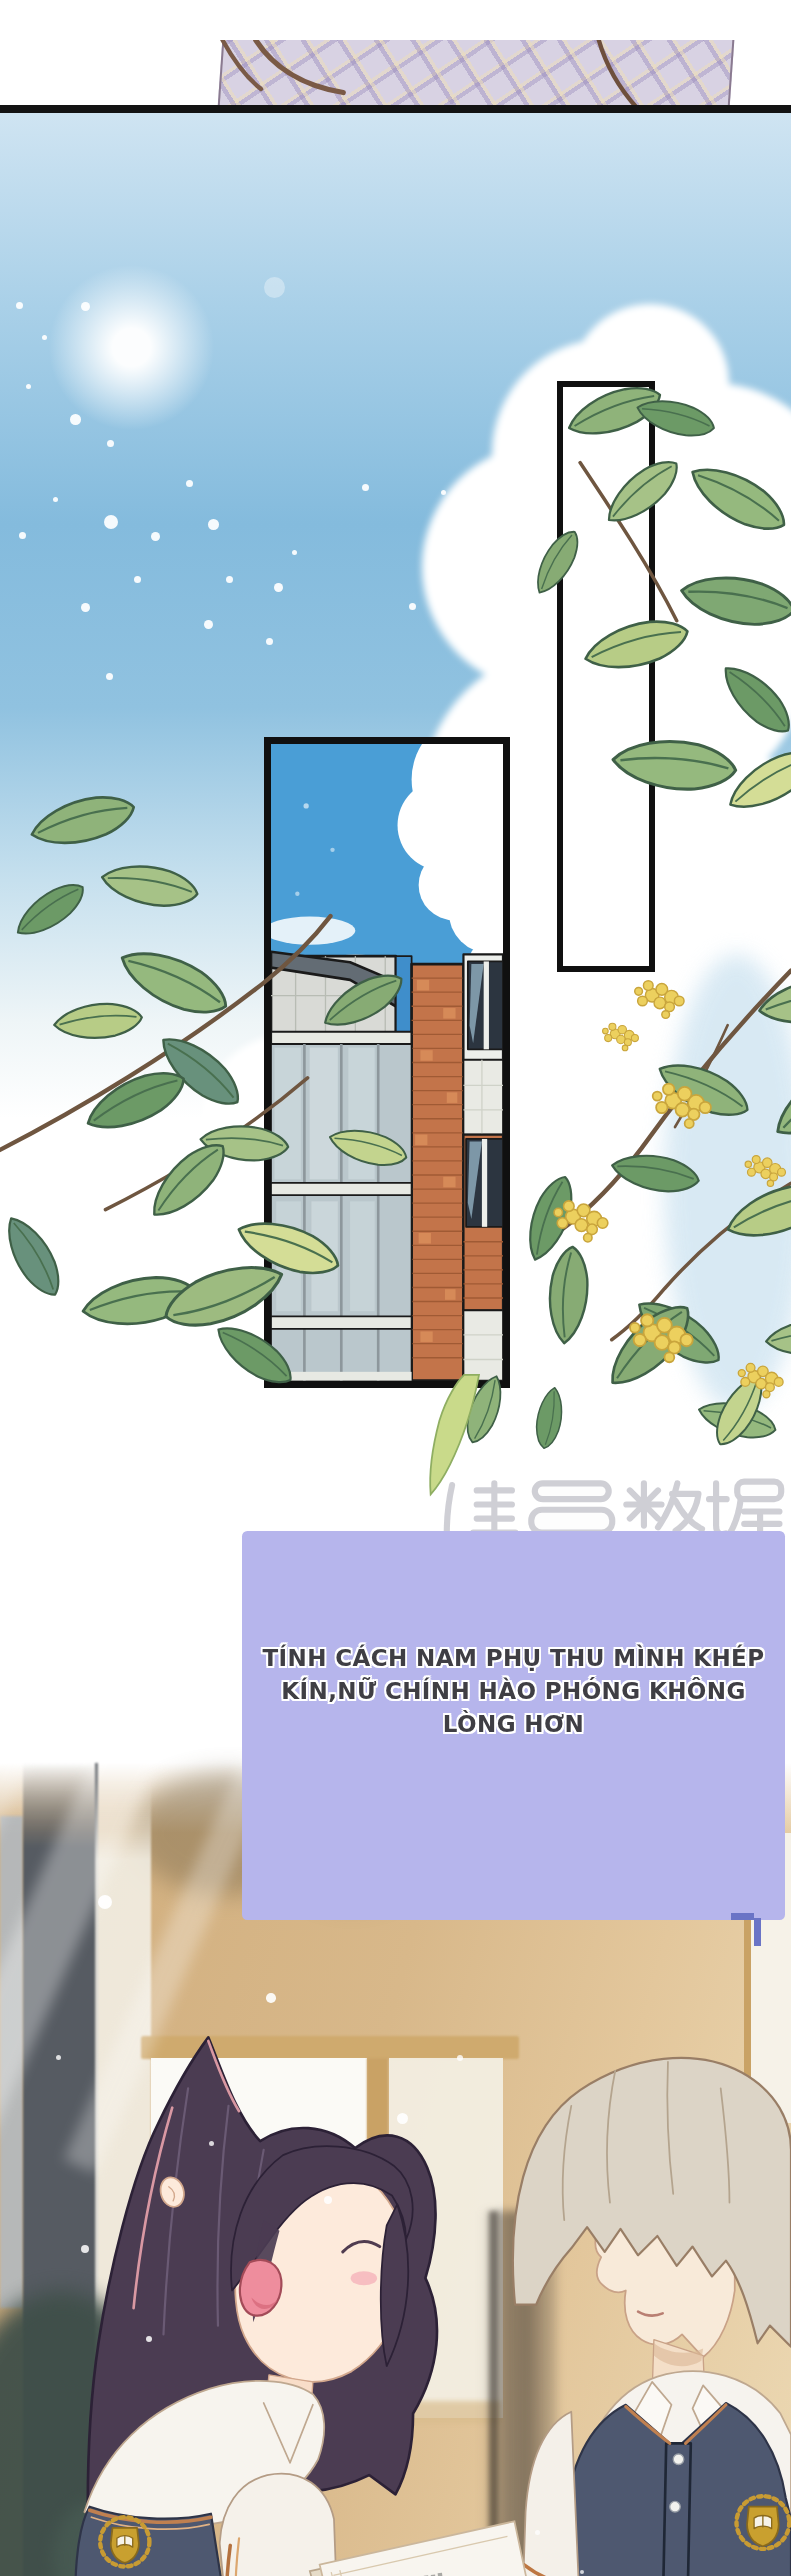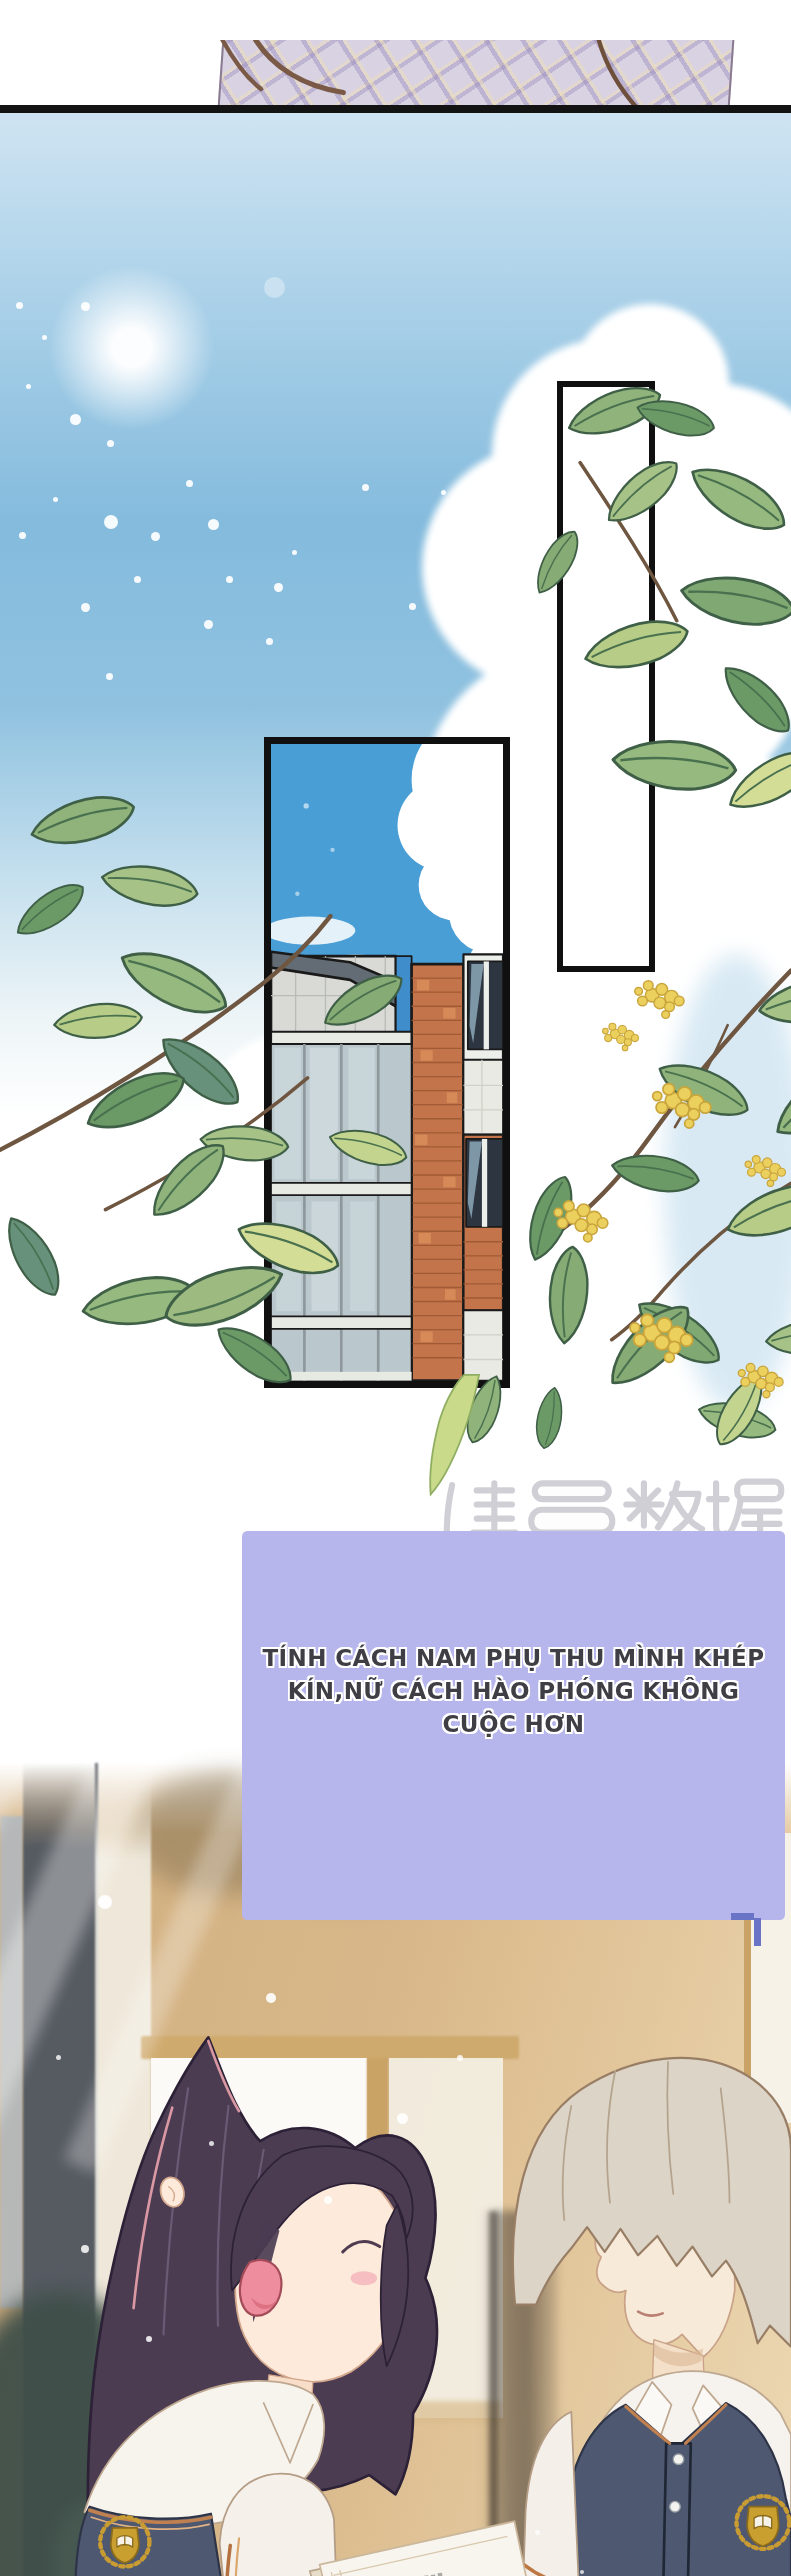--- a/index.html
+++ b/index.html
@@ -338,22 +338,22 @@
       <g>
         <path d="M316,14 V62 C316,70 320,73 327,71 M308,32 H328"></path>
         <rect x="340" y="12" width="50" height="20" rx="8" fill="#fdfdfd"></rect>
         <path d="M344,32 C342,48 338,60 332,70 M348,46 H388 M366,46 V70 M348,60 H388"></path>
       </g>
     </g>
   </svg>
 
   <div id="narration" class="abs">
     <div class="nline">TÍNH CÁCH NAM PHỤ THU MÌNH KHÉP</div>
-    <div class="nline">KÍN,NỮ CÁCH HÀO PHÓNG KHÔNG</div>
-    <div class="nline">CUỘC HƠN</div>
+    <div class="nline">KÍN,NỮ CHÍNH HÀO PHÓNG KHÔNG</div>
+    <div class="nline">LÒNG HƠN</div>
   </div>
   <div class="abs tail" style="left:731px;top:1873px;width:23px;height:7px;"></div>
   <div class="abs tail" style="left:754px;top:1878px;width:7px;height:28px;"></div>
 
   <div id="classroom" class="abs">
     <div id="wall"></div>
     <div id="wallfade"></div>
     <div class="blob" style="left:132px;top:8.8px;width:193px;height:123px;background:#7a6a4e;opacity:.45;filter:blur(12.3px);"></div>
     <div class="blob" style="left:281px;top:35px;width:141px;height:106px;background:#857450;opacity:.4;filter:blur(12.3px);"></div>
     <div id="graystrip"></div>

